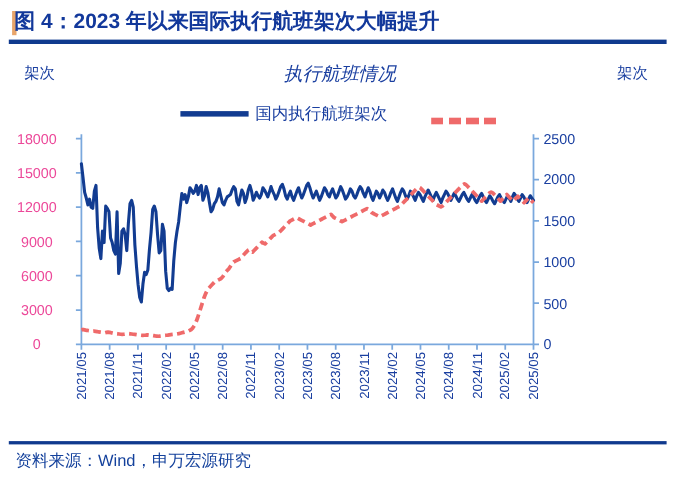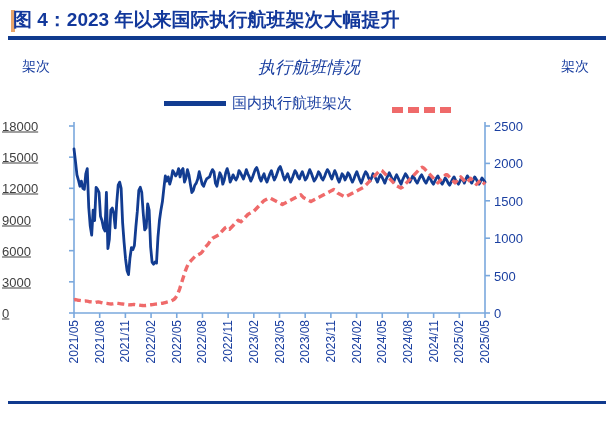--- a/index.html
+++ b/index.html
@@ -61,24 +61,23 @@
     width:62px;height:6px;display:block;
     background:repeating-linear-gradient(to right,#ef6a6a 0 11px,transparent 11px 16px);
   }
   .legend-label{font-size:15px;color:#1a3fa0;white-space:nowrap;}
 
   
   .plot-wrap{
     position:absolute;left:0;top:0;width:614px;height:352px;
   }
   .ytick-l{
-    position:absolute;right:0;text-align:left;
-    font-size:13px;color:#404040;transform:translateY(-50%);
+    position:absolute;right:0;text-align:center;
+    font-size:13px;color:#ec4899;transform:translateY(-50%);
     white-space:nowrap;
-    text-decoration:underline;
   }
   .ytick-r{
     position:absolute;left:0;text-align:center;
     font-size:13px;color:#1a3fa0;transform:translateY(-50%);
     white-space:nowrap;
   }
   .xtick{
     position:absolute;top:0;
     font-size:12px;color:#1a3fa0;
     writing-mode:vertical-rl;
@@ -158,13 +157,14 @@
           <line x1="431.625" y1="269" x2="431.625" y2="274" stroke="#7aa8dd" stroke-width="1.6"></line>
           <line x1="457.3125" y1="269" x2="457.3125" y2="274" stroke="#7aa8dd" stroke-width="1.6"></line>
           <line x1="483" y1="269" x2="483" y2="274" stroke="#7aa8dd" stroke-width="1.6"></line>
           <path d="M72.00 104.86 L73.47 117.32 L74.95 130.83 L76.42 136.02 L77.89 142.26 L79.37 137.06 L80.84 144.33 L82.31 145.37 L83.78 129.79 L85.26 124.59 L86.73 163.03 L88.20 181.73 L89.68 191.08 L91.15 166.15 L92.62 176.54 L94.10 143.29 L95.57 145.37 L97.04 148.49 L98.52 172.38 L99.99 176.54 L101.46 183.81 L102.94 186.93 L104.41 148.49 L105.88 204.59 L107.35 195.24 L108.83 166.15 L110.30 164.07 L111.77 169.27 L113.25 183.81 L114.72 158.88 L116.19 141.22 L117.67 138.10 L119.14 144.33 L120.61 178.62 L122.09 198.36 L123.56 214.98 L125.03 226.41 L126.51 230.56 L127.98 213.94 L129.45 203.55 L130.92 205.63 L132.40 201.47 L133.87 182.77 L135.34 167.19 L136.82 146.41 L138.29 143.29 L139.76 148.49 L141.24 169.27 L142.71 185.89 L144.18 183.81 L145.66 159.92 L147.13 166.15 L148.60 202.51 L150.08 218.09 L151.55 220.17 L153.02 218.09 L154.49 219.13 L155.97 193.16 L157.44 176.54 L158.91 166.15 L160.39 157.84 L161.86 144.33 L163.33 131.87 L164.81 137.06 L166.28 132.91 L167.75 140.18 L169.23 134.98 L170.70 126.67 L172.17 128.75 L173.65 131.87 L175.12 129.79 L176.59 124.59 L178.06 132.91 L179.54 126.67 L181.01 124.59 L182.48 138.10 L183.96 133.94 L185.43 125.63 L186.90 130.83 L188.38 140.18 L189.85 148.49 L191.32 146.41 L192.80 141.22 L194.27 139.14 L195.74 134.98 L197.22 127.71 L198.69 133.94 L200.16 140.18 L201.63 142.26 L203.11 138.10 L204.58 134.98 L206.05 133.94 L207.53 132.91 L209.00 128.75 L210.47 125.63 L211.95 127.71 L213.42 139.14 L214.89 142.26 L216.37 134.98 L217.84 128.75 L219.31 131.87 L220.78 140.18 L222.26 136.02 L223.73 128.75 L225.20 124.59 L226.68 129.79 L228.15 138.10 L229.62 134.98 L231.10 130.83 L232.57 133.94 L234.04 136.02 L235.52 132.91 L236.99 126.67 L238.46 128.75 L239.94 131.87 L241.41 134.98 L242.88 130.83 L244.35 125.63 L245.83 129.79 L247.30 132.91 L248.77 137.06 L250.25 133.94 L251.72 129.79 L253.19 125.63 L254.67 123.56 L256.14 127.71 L257.61 133.94 L259.09 137.06 L260.56 132.91 L262.03 129.79 L263.51 134.98 L264.98 138.10 L266.45 133.94 L267.92 129.79 L269.40 126.67 L270.87 131.87 L272.34 136.02 L273.82 132.91 L275.29 128.75 L276.76 124.59 L278.24 122.52 L279.71 126.67 L281.18 131.87 L282.66 136.02 L284.13 132.91 L285.60 129.79 L287.08 133.94 L288.55 138.10 L290.02 134.98 L291.49 130.83 L292.97 126.67 L294.44 128.75 L295.91 132.91 L297.39 134.98 L298.86 130.83 L300.33 127.71 L301.81 131.87 L303.28 136.02 L304.75 133.94 L306.23 129.79 L307.70 125.63 L309.17 128.75 L310.65 132.91 L312.12 137.06 L313.59 134.98 L315.06 131.87 L316.54 127.71 L318.01 129.79 L319.48 133.94 L320.96 136.02 L322.43 132.91 L323.90 128.75 L325.38 125.63 L326.85 127.71 L328.32 131.87 L329.80 134.98 L331.27 130.83 L332.74 126.67 L334.22 129.79 L335.69 134.98 L337.16 138.10 L338.63 133.94 L340.11 129.79 L341.58 131.87 L343.05 136.02 L344.53 132.91 L346.00 128.75 L347.47 130.83 L348.95 134.98 L350.42 138.10 L351.89 134.98 L353.37 130.83 L354.84 127.71 L356.31 131.87 L357.78 136.02 L359.26 139.14 L360.73 134.98 L362.20 130.83 L363.68 127.71 L365.15 129.79 L366.62 133.94 L368.10 137.06 L369.57 133.94 L371.04 129.79 L372.52 131.87 L373.99 134.98 L375.46 138.10 L376.94 133.94 L378.41 130.83 L379.88 132.91 L381.35 136.02 L382.83 139.14 L384.30 134.98 L385.77 131.87 L387.25 128.75 L388.72 131.87 L390.19 134.98 L391.67 138.10 L393.14 133.94 L394.61 130.83 L396.09 133.94 L397.56 137.06 L399.03 140.18 L400.51 136.02 L401.98 132.91 L403.45 129.79 L404.92 131.87 L406.40 134.98 L407.87 138.10 L409.34 134.98 L410.82 131.87 L412.29 133.94 L413.76 137.06 L415.24 139.14 L416.71 136.02 L418.18 132.91 L419.66 130.83 L421.13 133.94 L422.60 137.06 L424.08 139.14 L425.55 136.02 L427.02 132.91 L428.49 134.98 L429.97 138.10 L431.44 140.18 L432.91 137.06 L434.39 133.94 L435.86 131.87 L437.33 134.98 L438.81 138.10 L440.28 140.18 L441.75 137.06 L443.23 133.94 L444.70 136.02 L446.17 139.14 L447.65 141.22 L449.12 138.10 L450.59 134.98 L452.06 132.91 L453.54 136.02 L455.01 138.10 L456.48 140.18 L457.96 137.06 L459.43 133.94 L460.90 136.02 L462.38 139.14 L463.85 134.98 L465.32 131.87 L466.80 133.94 L468.27 137.06 L469.74 139.14 L471.22 136.02 L472.69 132.91 L474.16 134.98 L475.63 138.10 L477.11 140.18 L478.58 137.06 L480.05 133.94 L481.53 136.02 L483.00 138.10 " fill="none" stroke="#123c91" stroke-width="2.8" stroke-linejoin="round" stroke-linecap="round"></path>
           <path d="M72.00 255.91 L73.43 255.54 L74.85 255.91 L76.28 256.28 L77.71 256.43 L79.14 256.66 L80.56 257.03 L81.99 257.18 L83.42 257.03 L84.84 257.18 L86.27 257.41 L87.70 257.78 L89.13 257.93 L90.55 258.15 L91.98 258.38 L93.41 258.53 L94.83 258.15 L96.26 257.93 L97.69 258.15 L99.11 258.53 L100.54 258.90 L101.97 259.13 L103.40 259.28 L104.82 259.43 L106.25 259.65 L107.68 259.87 L109.10 260.02 L110.53 259.87 L111.96 259.65 L113.39 259.43 L114.81 259.28 L116.24 259.43 L117.67 259.65 L119.09 259.87 L120.52 260.02 L121.95 260.17 L123.38 260.40 L124.80 260.62 L126.23 260.77 L127.66 260.92 L129.08 260.77 L130.51 260.62 L131.94 260.40 L133.36 260.62 L134.79 260.77 L136.22 260.92 L137.65 261.15 L139.07 261.37 L140.50 261.52 L141.93 261.67 L143.35 261.52 L144.78 261.37 L146.21 261.15 L147.64 260.92 L149.06 260.77 L150.49 260.62 L151.92 260.40 L153.34 260.17 L154.77 260.02 L156.20 259.87 L157.63 259.65 L159.05 259.43 L160.48 259.28 L161.91 258.90 L163.33 258.53 L164.76 258.15 L166.19 257.78 L167.61 257.41 L169.04 257.03 L170.47 256.28 L171.90 255.54 L173.32 254.04 L174.75 251.80 L176.18 248.80 L177.60 245.06 L179.03 240.58 L180.46 236.09 L181.89 231.60 L183.31 227.11 L184.74 223.37 L186.17 220.38 L187.59 218.14 L189.02 216.64 L190.45 215.14 L191.88 213.65 L193.30 212.15 L194.73 211.40 L196.16 210.66 L197.58 209.91 L199.01 209.16 L200.44 207.66 L201.86 205.42 L203.29 203.18 L204.72 201.68 L206.15 200.18 L207.57 197.94 L209.00 195.70 L210.43 194.20 L211.85 193.45 L213.28 192.70 L214.71 191.96 L216.14 191.21 L217.56 190.46 L218.99 188.22 L220.42 186.72 L221.84 185.22 L223.27 183.73 L224.70 182.98 L226.13 184.48 L227.55 185.22 L228.98 183.73 L230.41 182.23 L231.83 180.74 L233.26 179.24 L234.69 177.74 L236.11 176.25 L237.54 177.00 L238.97 177.74 L240.40 176.25 L241.82 174.75 L243.25 173.26 L244.68 171.76 L246.10 170.26 L247.53 169.52 L248.96 168.77 L250.39 168.02 L251.81 167.27 L253.24 165.78 L254.67 164.28 L256.09 162.78 L257.52 161.29 L258.95 159.79 L260.38 158.30 L261.80 156.80 L263.23 156.05 L264.66 155.30 L266.08 154.56 L267.51 153.81 L268.94 154.56 L270.36 155.30 L271.79 156.05 L273.22 156.80 L274.65 157.55 L276.07 158.30 L277.50 159.04 L278.93 159.79 L280.35 160.54 L281.78 159.79 L283.21 159.04 L284.64 158.30 L286.06 157.55 L287.49 156.80 L288.92 156.05 L290.34 155.30 L291.77 154.56 L293.20 153.81 L294.63 153.06 L296.05 152.31 L297.48 151.56 L298.91 150.82 L300.33 152.31 L301.76 153.81 L303.19 154.56 L304.61 155.30 L306.04 156.05 L307.47 156.80 L308.90 157.55 L310.32 156.80 L311.75 156.05 L313.18 155.30 L314.60 154.56 L316.03 153.81 L317.46 153.06 L318.89 152.31 L320.31 151.56 L321.74 150.82 L323.17 150.07 L324.59 149.32 L326.02 148.57 L327.45 147.82 L328.88 147.08 L330.30 146.33 L331.73 145.58 L333.16 146.33 L334.58 147.82 L336.01 149.32 L337.44 150.07 L338.86 150.82 L340.29 151.56 L341.72 152.31 L343.15 153.06 L344.57 152.31 L346.00 151.56 L347.43 150.82 L348.85 150.07 L350.28 149.32 L351.71 148.57 L353.14 147.82 L354.56 147.08 L355.99 146.33 L357.42 145.58 L358.84 144.83 L360.27 144.08 L361.70 143.34 L363.13 141.84 L364.55 140.34 L365.98 138.85 L367.41 137.35 L368.83 135.86 L370.26 134.36 L371.69 132.86 L373.11 131.37 L374.54 129.87 L375.97 128.38 L377.40 126.88 L378.82 126.13 L380.25 126.88 L381.68 128.38 L383.10 129.87 L384.53 131.37 L385.96 132.86 L387.39 134.36 L388.81 135.86 L390.24 137.35 L391.67 138.85 L393.09 140.34 L394.52 141.84 L395.95 142.59 L397.38 143.34 L398.80 144.08 L400.23 143.34 L401.66 141.84 L403.08 140.34 L404.51 138.85 L405.94 137.35 L407.36 135.86 L408.79 134.36 L410.22 132.86 L411.65 131.37 L413.07 129.87 L414.50 128.38 L415.93 126.88 L417.35 125.38 L418.78 123.89 L420.21 123.14 L421.64 123.89 L423.06 125.38 L424.49 126.88 L425.92 128.38 L427.34 129.87 L428.77 131.37 L430.20 132.86 L431.63 134.36 L433.05 135.86 L434.48 137.35 L435.91 138.85 L437.33 137.35 L438.76 135.86 L440.19 134.36 L441.61 132.86 L443.04 131.37 L444.47 130.62 L445.90 131.37 L447.32 132.86 L448.75 134.36 L450.18 135.86 L451.60 137.35 L453.03 138.85 L454.46 137.35 L455.89 135.86 L457.31 134.36 L458.74 132.86 L460.17 134.36 L461.59 135.86 L463.02 137.35 L464.45 138.85 L465.88 137.35 L467.30 135.86 L468.73 134.36 L470.16 135.86 L471.58 137.35 L473.01 138.85 L474.44 140.34 L475.86 138.85 L477.29 137.35 L478.72 135.86 L480.15 137.35 L481.57 138.85 L483.00 140.34 " fill="none" stroke="#ef6a6a" stroke-width="3.4" stroke-dasharray="7 4" stroke-linejoin="round" stroke-linecap="butt"></path>
         </svg>
     <div class="ytick-l" style="top: 269px; left: 0px; width: 63px;">0</div><div class="ytick-l" style="top: 237.833px; left: 0px; width: 63px;">3000</div><div class="ytick-l" style="top: 206.667px; left: 0px; width: 63px;">6000</div><div class="ytick-l" style="top: 175.5px; left: 0px; width: 63px;">9000</div><div class="ytick-l" style="top: 144.333px; left: 0px; width: 63px;">12000</div><div class="ytick-l" style="top: 113.167px; left: 0px; width: 63px;">15000</div><div class="ytick-l" style="top: 82px; left: 0px; width: 63px;">18000</div><div class="ytick-r" style="top: 269px; left: 492px;">0</div><div class="ytick-r" style="top: 231.6px; left: 492px;">500</div><div class="ytick-r" style="top: 194.2px; left: 492px;">1000</div><div class="ytick-r" style="top: 156.8px; left: 492px;">1500</div><div class="ytick-r" style="top: 119.4px; left: 492px;">2000</div><div class="ytick-r" style="top: 82px; left: 492px;">2500</div><div class="xtick" style="left: 65px; top: 276px;">2021/05</div><div class="xtick" style="left: 90.6875px; top: 276px;">2021/08</div><div class="xtick" style="left: 116.375px; top: 276px;">2021/11</div><div class="xtick" style="left: 142.062px; top: 276px;">2022/02</div><div class="xtick" style="left: 167.75px; top: 276px;">2022/05</div><div class="xtick" style="left: 193.438px; top: 276px;">2022/08</div><div class="xtick" style="left: 219.125px; top: 276px;">2022/11</div><div class="xtick" style="left: 244.812px; top: 276px;">2023/02</div><div class="xtick" style="left: 270.5px; top: 276px;">2023/05</div><div class="xtick" style="left: 296.188px; top: 276px;">2023/08</div><div class="xtick" style="left: 321.875px; top: 276px;">2023/11</div><div class="xtick" style="left: 347.562px; top: 276px;">2024/02</div><div class="xtick" style="left: 373.25px; top: 276px;">2024/05</div><div class="xtick" style="left: 398.938px; top: 276px;">2024/08</div><div class="xtick" style="left: 424.625px; top: 276px;">2024/11</div><div class="xtick" style="left: 450.312px; top: 276px;">2025/02</div><div class="xtick" style="left: 476px; top: 276px;">2025/05</div></div>
   </div>
 
   <div class="foot-rule"></div>
+  <div class="foot-text">资料来源：Wind，申万宏源研究</div>
 </div>
 
 </body></html>

